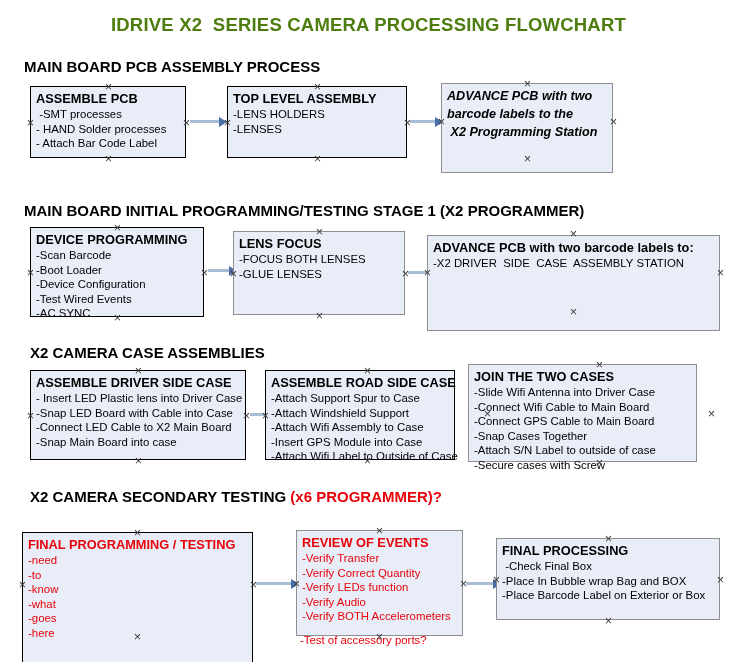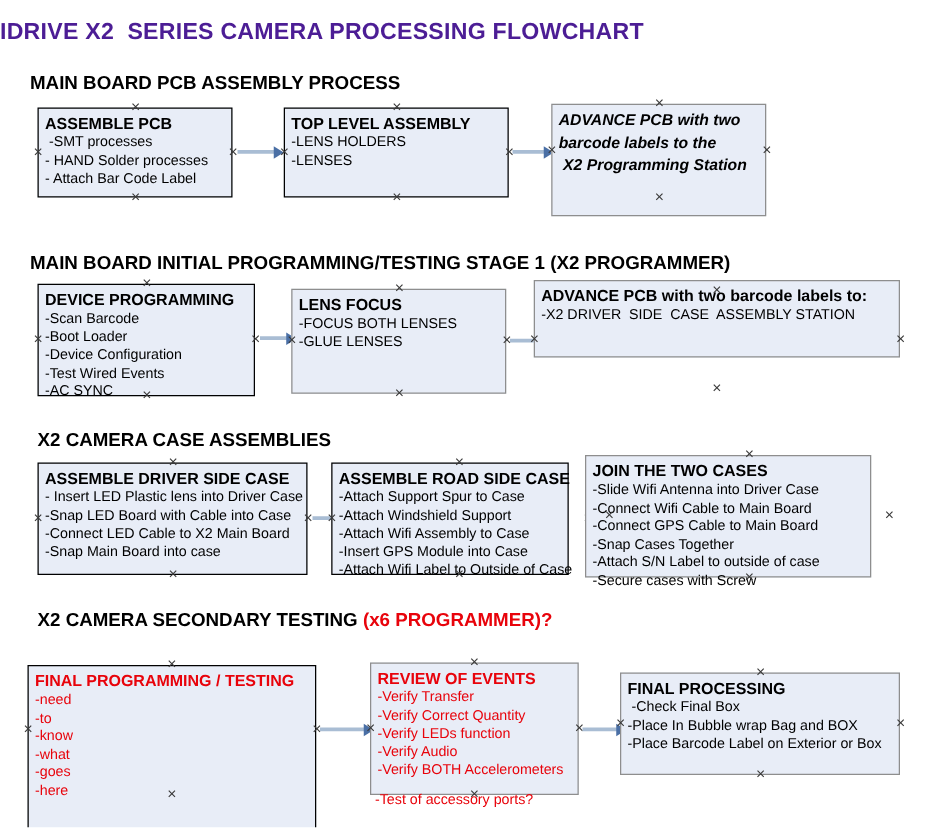--- a/index.html
+++ b/index.html
@@ -18,25 +18,25 @@
     background: #ffffff;
     overflow: hidden;
   }
 
   
   .doc-title {
     position: absolute;
     left: 0;
     top: 14px;
     width: 626px;
-    text-align: left;
+    text-align: right;
     font-size: 18.5px;
     font-weight: bold;
     letter-spacing: 0.2px;
-    color: #4c1d95;
+    color: #4d7c0f;
     white-space: pre;
   }
   .section-title {
     position: absolute;
     font-size: 15px;
     font-weight: bold;
     color: #000000;
     white-space: pre;
   }
   .section-title .accent {
@@ -194,21 +194,21 @@
     <div class="box-line">-GLUE LENSES</div>
   </div>
   <div class="handle" style="left:315px; top:227px;"></div>
   <div class="handle" style="left:315px; top:311px;"></div>
   <div class="handle" style="left:229px; top:269px;"></div>
   <div class="handle" style="left:401px; top:269px;"></div>
 
   <div class="connector" style="left:408px; top:271px; width:26px;"></div>
   <div class="arrowhead" style="left:431px; top:268px;"></div>
 
-  <div class="flowbox border-gray" style="left:427px; top:224px; width:293px; height:62px;">
+  <div class="flowbox border-gray" style="left:427px; top:235px; width:293px; height:96px;">
     <div class="box-title">ADVANCE PCB with two barcode labels to:</div>
     <div class="box-line">-X2 DRIVER  SIDE  CASE  ASSEMBLY STATION</div>
   </div>
   <div class="handle" style="left:569px; top:229px;"></div>
   <div class="handle" style="left:569px; top:307px;"></div>
   <div class="handle" style="left:423px; top:268px;"></div>
   <div class="handle" style="left:716px; top:268px;"></div>
 
   <div class="section-title" style="left:30px; top:344px;">X2 CAMERA CASE ASSEMBLIES</div>
 

